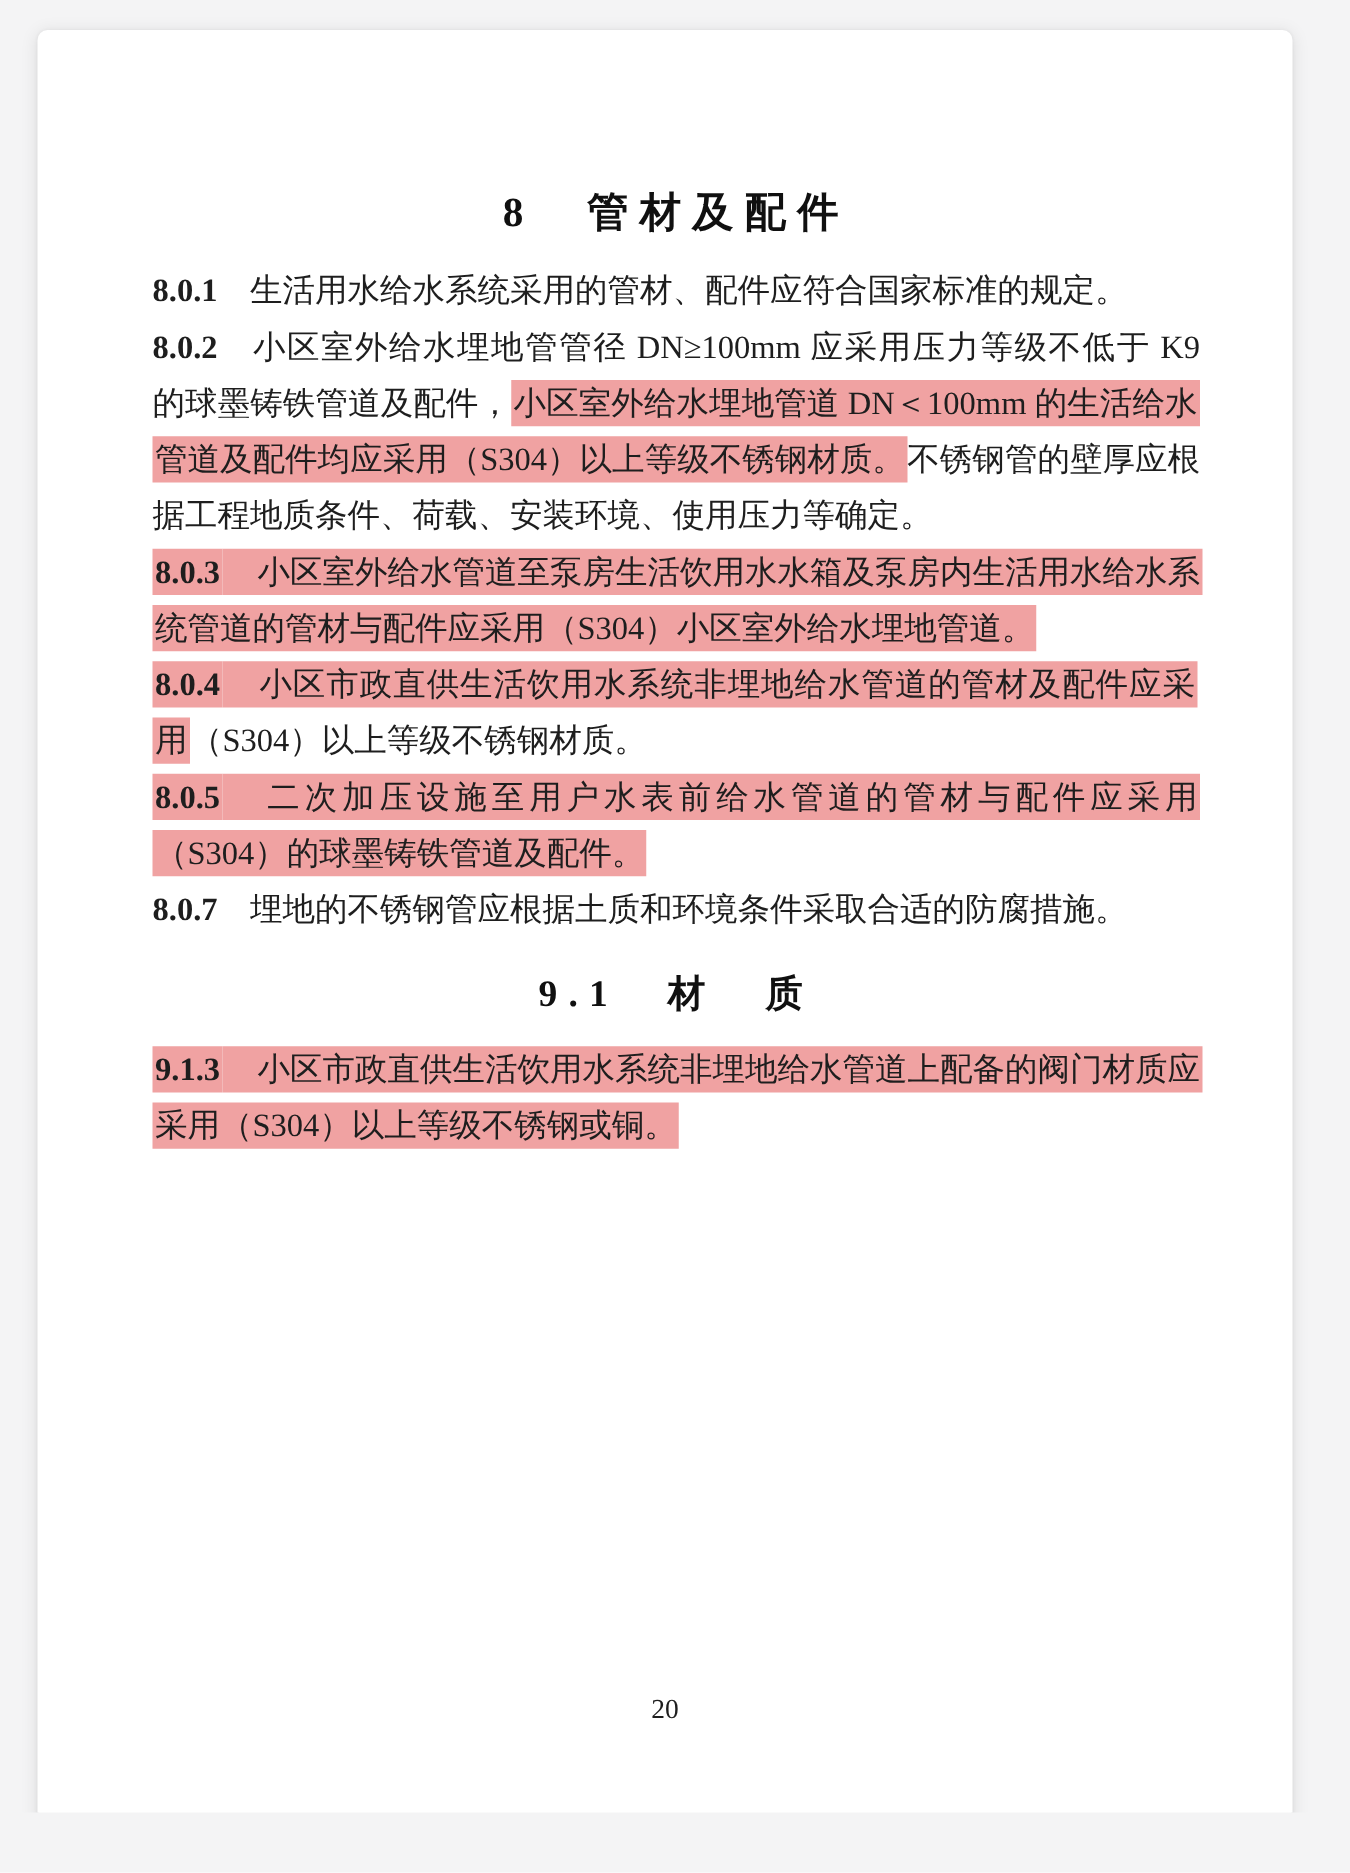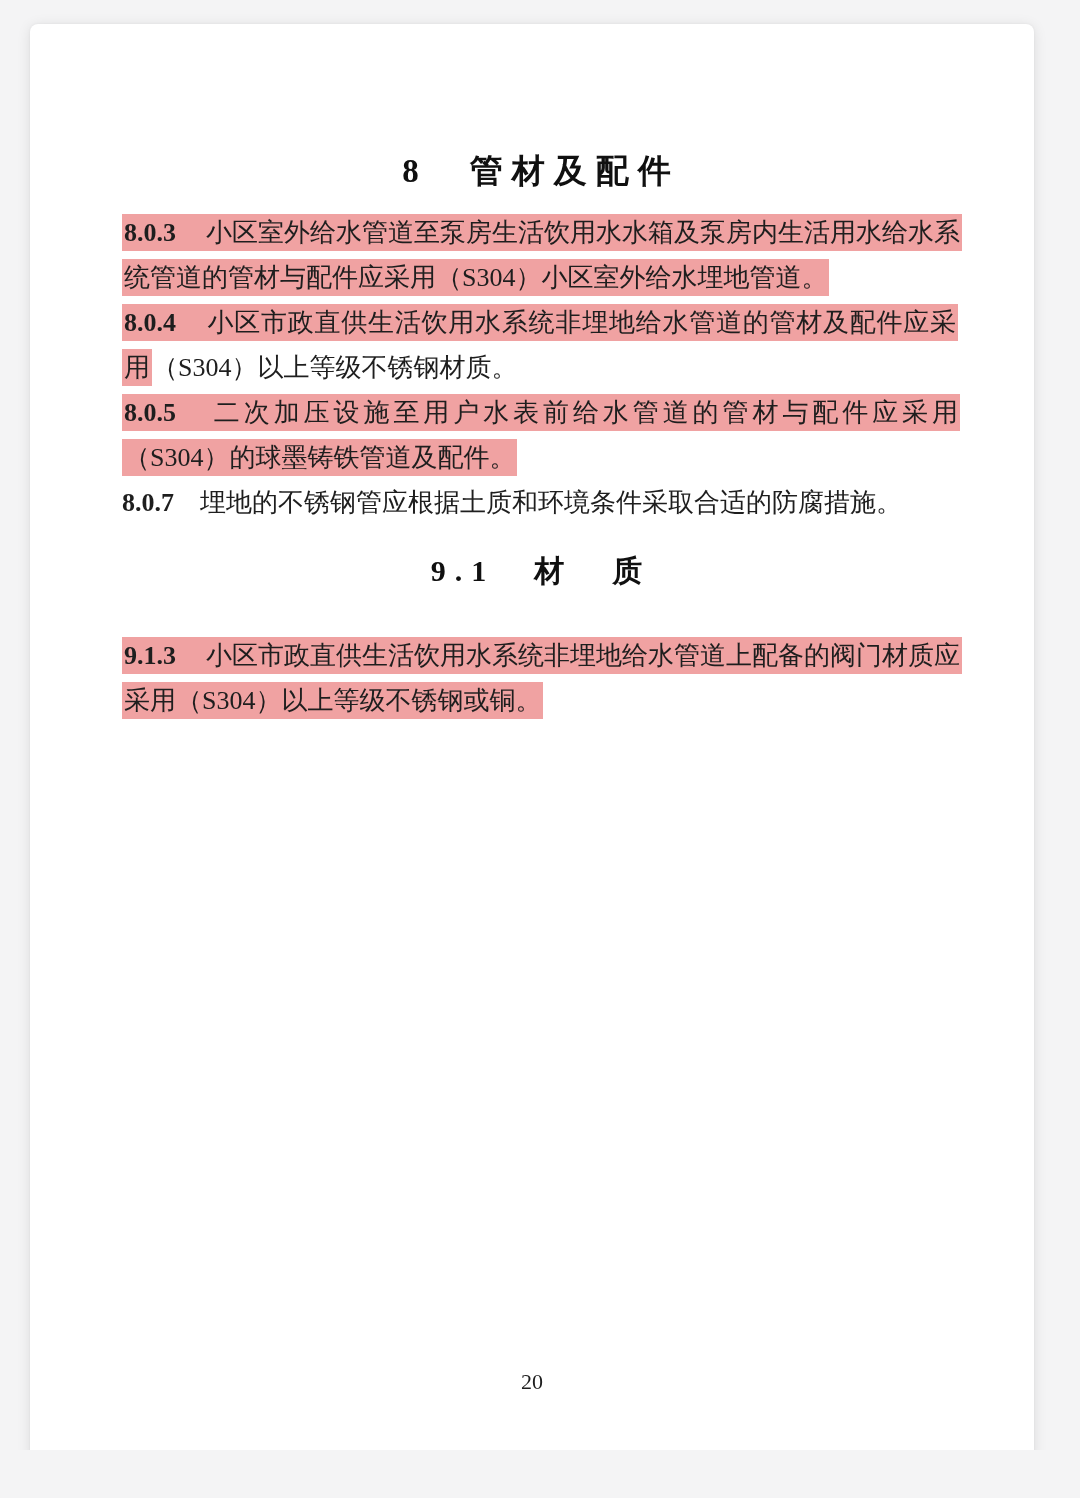--- a/index.html
+++ b/index.html
@@ -49,51 +49,53 @@
     margin-top: 34px;
     margin-bottom: 26px;
   }
   .doc h2 {
     font-size: 30px;
     line-height: 40px;
     font-weight: bold;
     color: #101010;
     text-align: center;
     letter-spacing: 9px;
-    margin: 26px 0 42px 0;
+    margin: 26px 0 17px 0;
   }
   .doc p {
     margin: 0;
   }
   .num {
     font-weight: bold;
   }
   .hl {
     background: #f0a2a2;
     padding: 4px 2px;
     box-decoration-break: clone;
     -webkit-box-decoration-break: clone;
   }
   .page-number {
     position: absolute;
-    bottom: 69px;
+    bottom: 84px;
     left: 0;
     right: 0;
     text-align: center;
     font-size: 22px;
     color: #1e1e1e;
   }
 </style>
 </head>
 <body>
 
 <div class="canvas">
   <div class="page">
     <main class="doc">
         <h1>8　管材及配件</h1>
+        <p><span class="num">8.0.1</span><span>　生活用水给水系统采用的管材、配件应符合国家标准的规定。</span></p>
+        <p><span class="num">8.0.2</span><span>　小区室外给水埋地管管径 DN≥100mm 应采用压力等级不低于 K9 的球墨铸铁管道及配件，</span><span class="hl">小区室外给水埋地管道 DN＜100mm 的生活给水管道及配件均应采用（S304）以上等级不锈钢材质。</span><span>不锈钢管的壁厚应根据工程地质条件、荷载、安装环境、使用压力等确定。</span></p>
         <p><span class="hl num">8.0.3</span><span class="hl">　小区室外给水管道至泵房生活饮用水水箱及泵房内生活用水给水系统管道的管材与配件应采用（S304）小区室外给水埋地管道。</span></p>
         <p><span class="hl num">8.0.4</span><span class="hl">　小区市政直供生活饮用水系统非埋地给水管道的管材及配件应采用</span><span>（S304）以上等级不锈钢材质。</span></p>
         <p><span class="hl num">8.0.5</span><span class="hl">　二次加压设施至用户水表前给水管道的管材与配件应采用（S304）的球墨铸铁管道及配件。</span></p>
         <p><span class="num">8.0.7</span><span>　埋地的不锈钢管应根据土质和环境条件采取合适的防腐措施。</span></p>
         <h2>9.1　材　质</h2>
         <p><span class="hl num">9.1.3</span><span class="hl">　小区市政直供生活饮用水系统非埋地给水管道上配备的阀门材质应采用（S304）以上等级不锈钢或铜。</span></p>
       </main>
     <div class="page-number">20</div>
   </div>
 </div>

